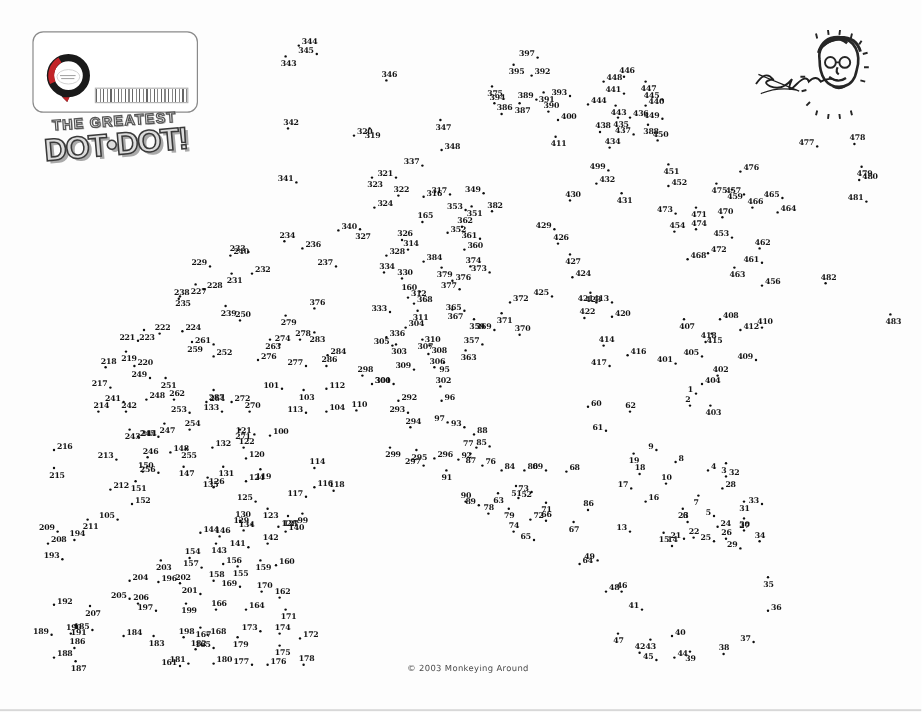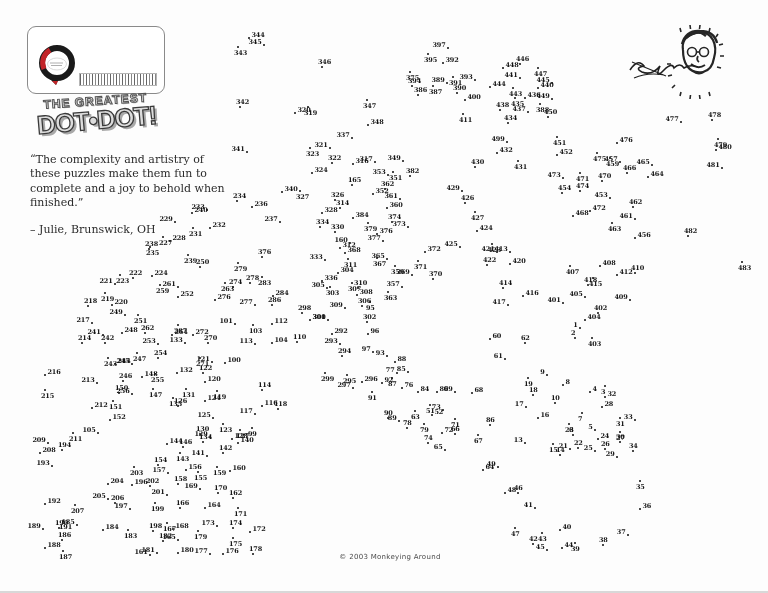--- a/index.html
+++ b/index.html
@@ -1644,24 +1644,20 @@
       <path d="M20 40 l4 4 l2 -4 z" fill="#c22428"></path>
     </svg>
     <div class="barcode"></div>
   </div>
 
   <div class="logo-block">
     <div class="logo-top">THE GREATEST</div>
     <div class="logo-main">DOT•DOT!</div>
   </div>
 
-  <div class="testimonial">
-    <div>“The complexity and artistry of these puzzles make them fun to complete and a joy to behold when finished.”</div>
-    <div class="attrib">– Julie, Brunswick, OH</div>
-  </div>
 
   <div class="stamp">
     <svg width="120" height="96">
       <g stroke="#262626" fill="none">
 
         <g stroke-width="1.6">
           <path d="M52 14 l1 4 M62 11 l0.5 4 M72 11 l-0.5 4 M82 14 l-1 4 M90 20 l-2 3 M95 30 l-4 1 M96 42 l-4 0 M93 54 l-4 -1"></path>
           <path d="M52 82 l1 -4 M62 85 l0.5 -4 M72 85 l-0.5 -4 M82 82 l-1 -4 M44 74 l3 -3 M40 62 l4 -1 M39 50 l4 0"></path>
         </g>
 

